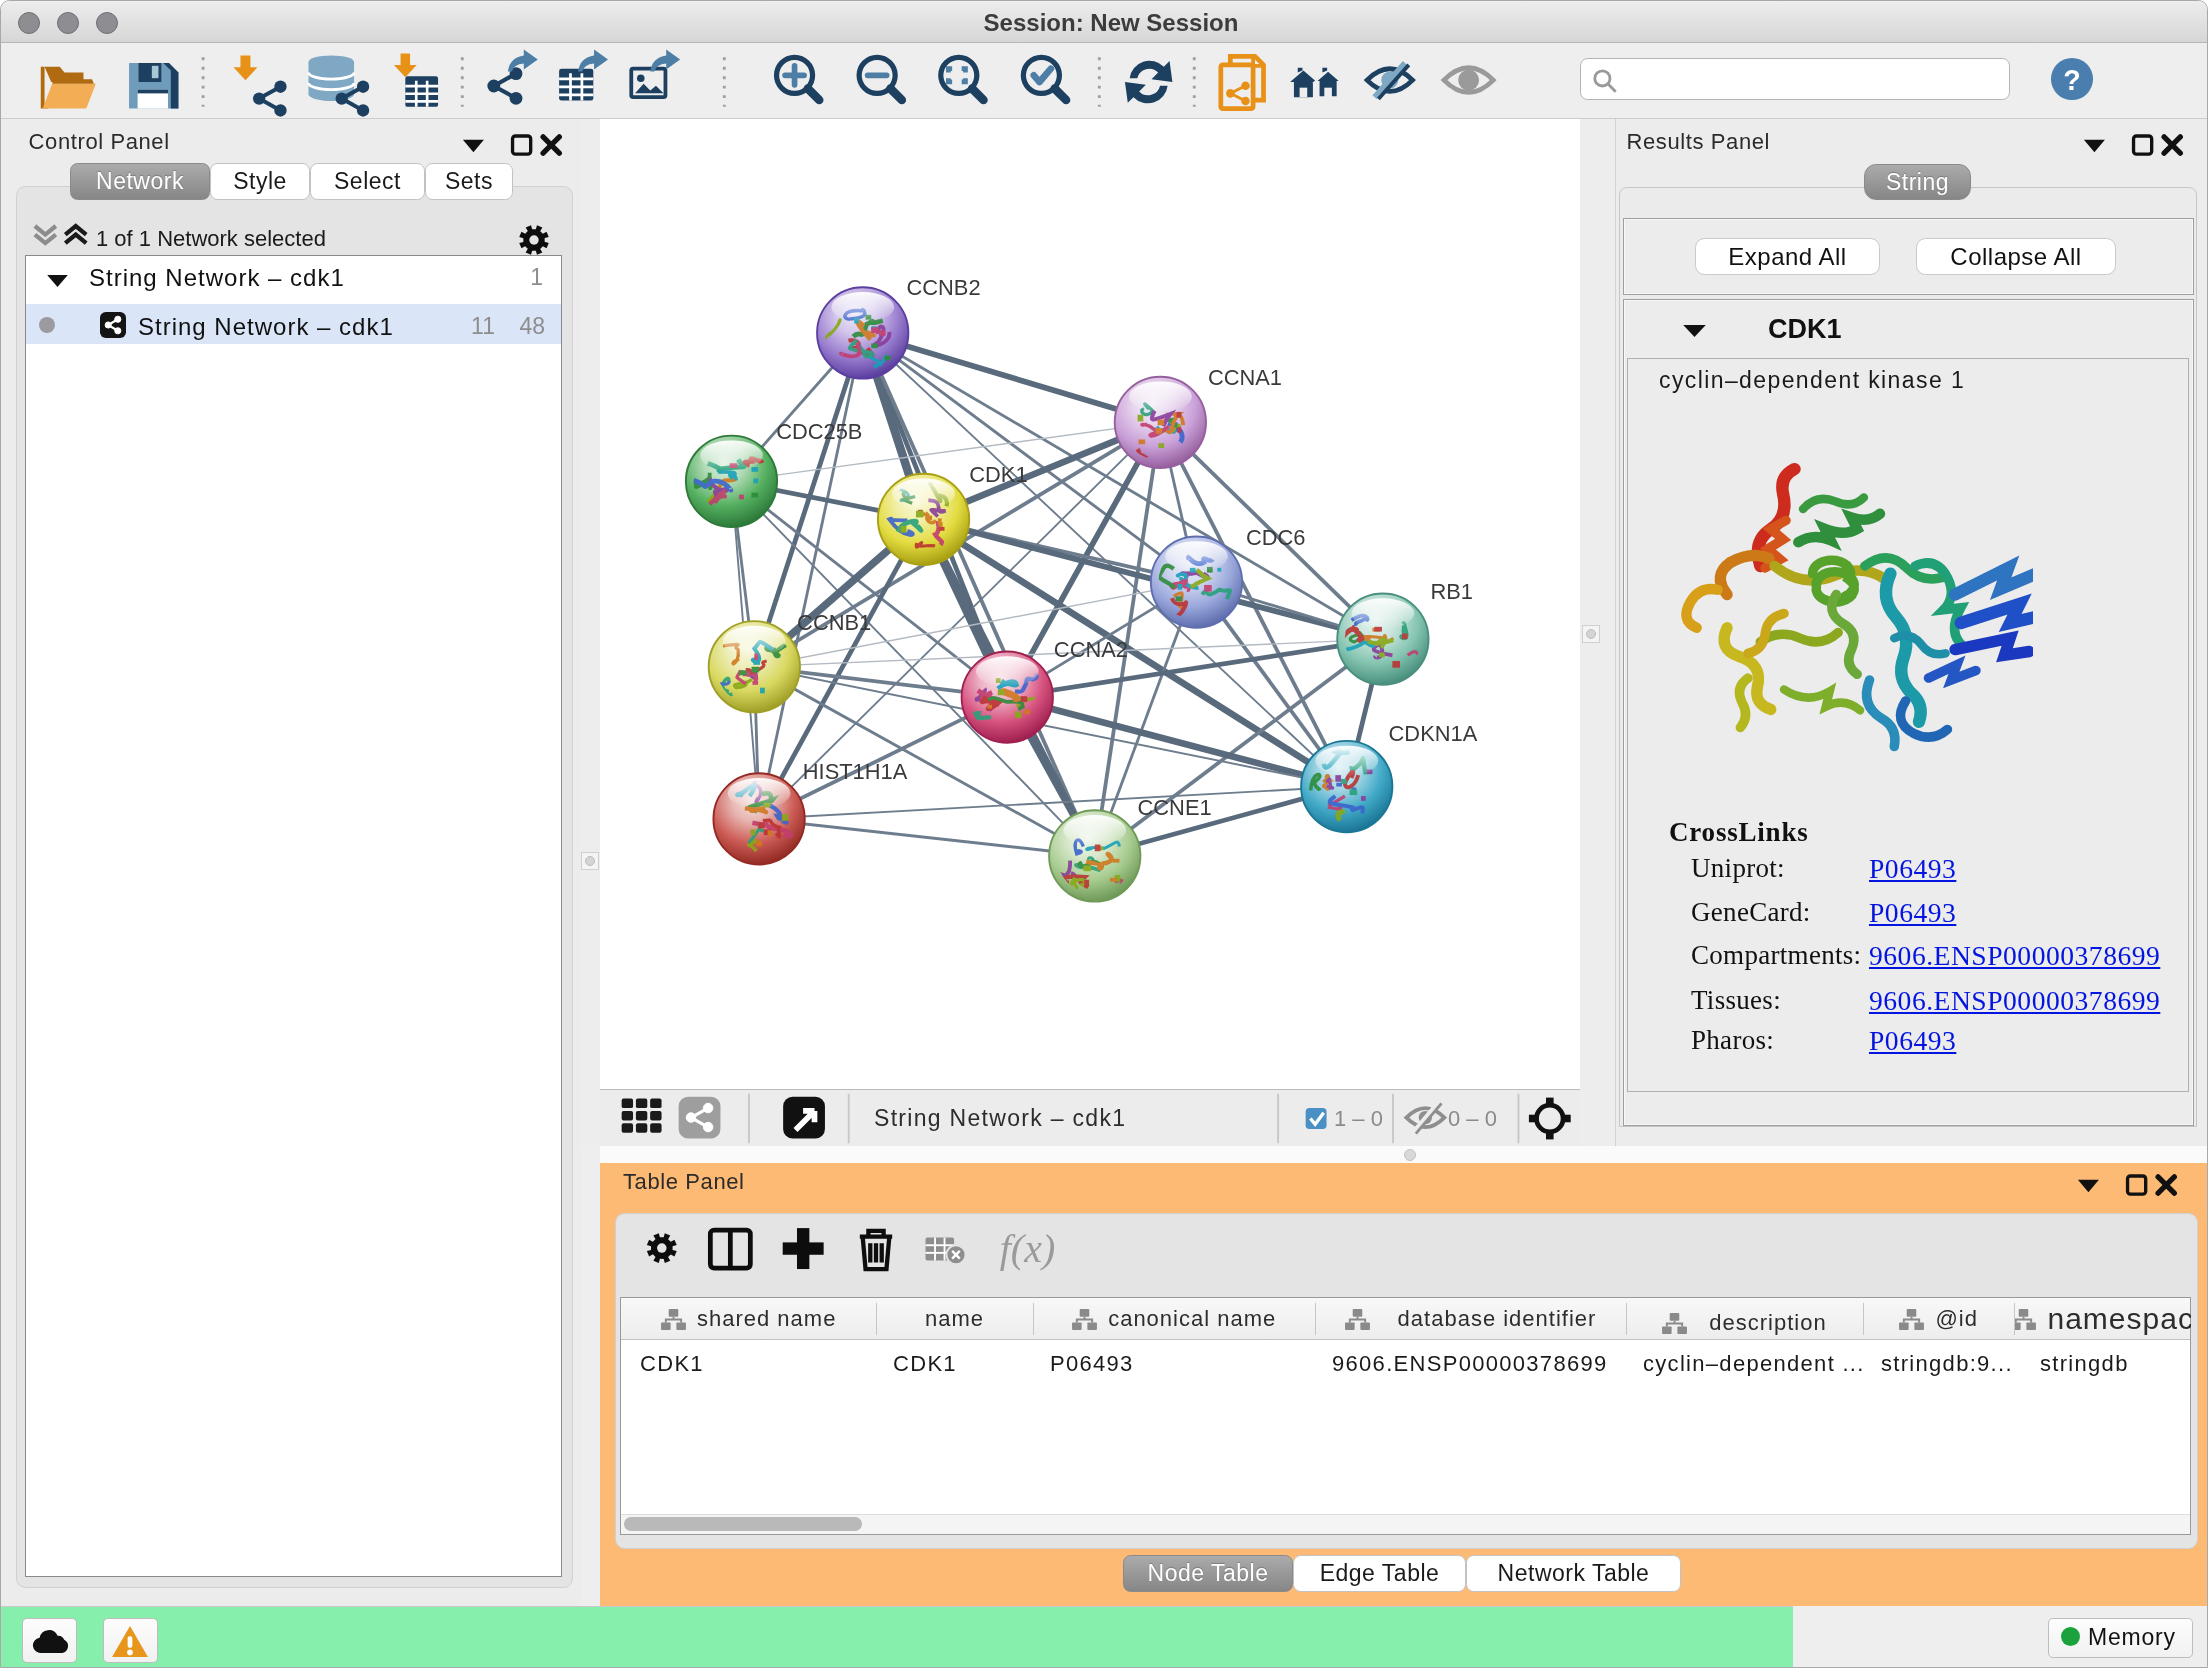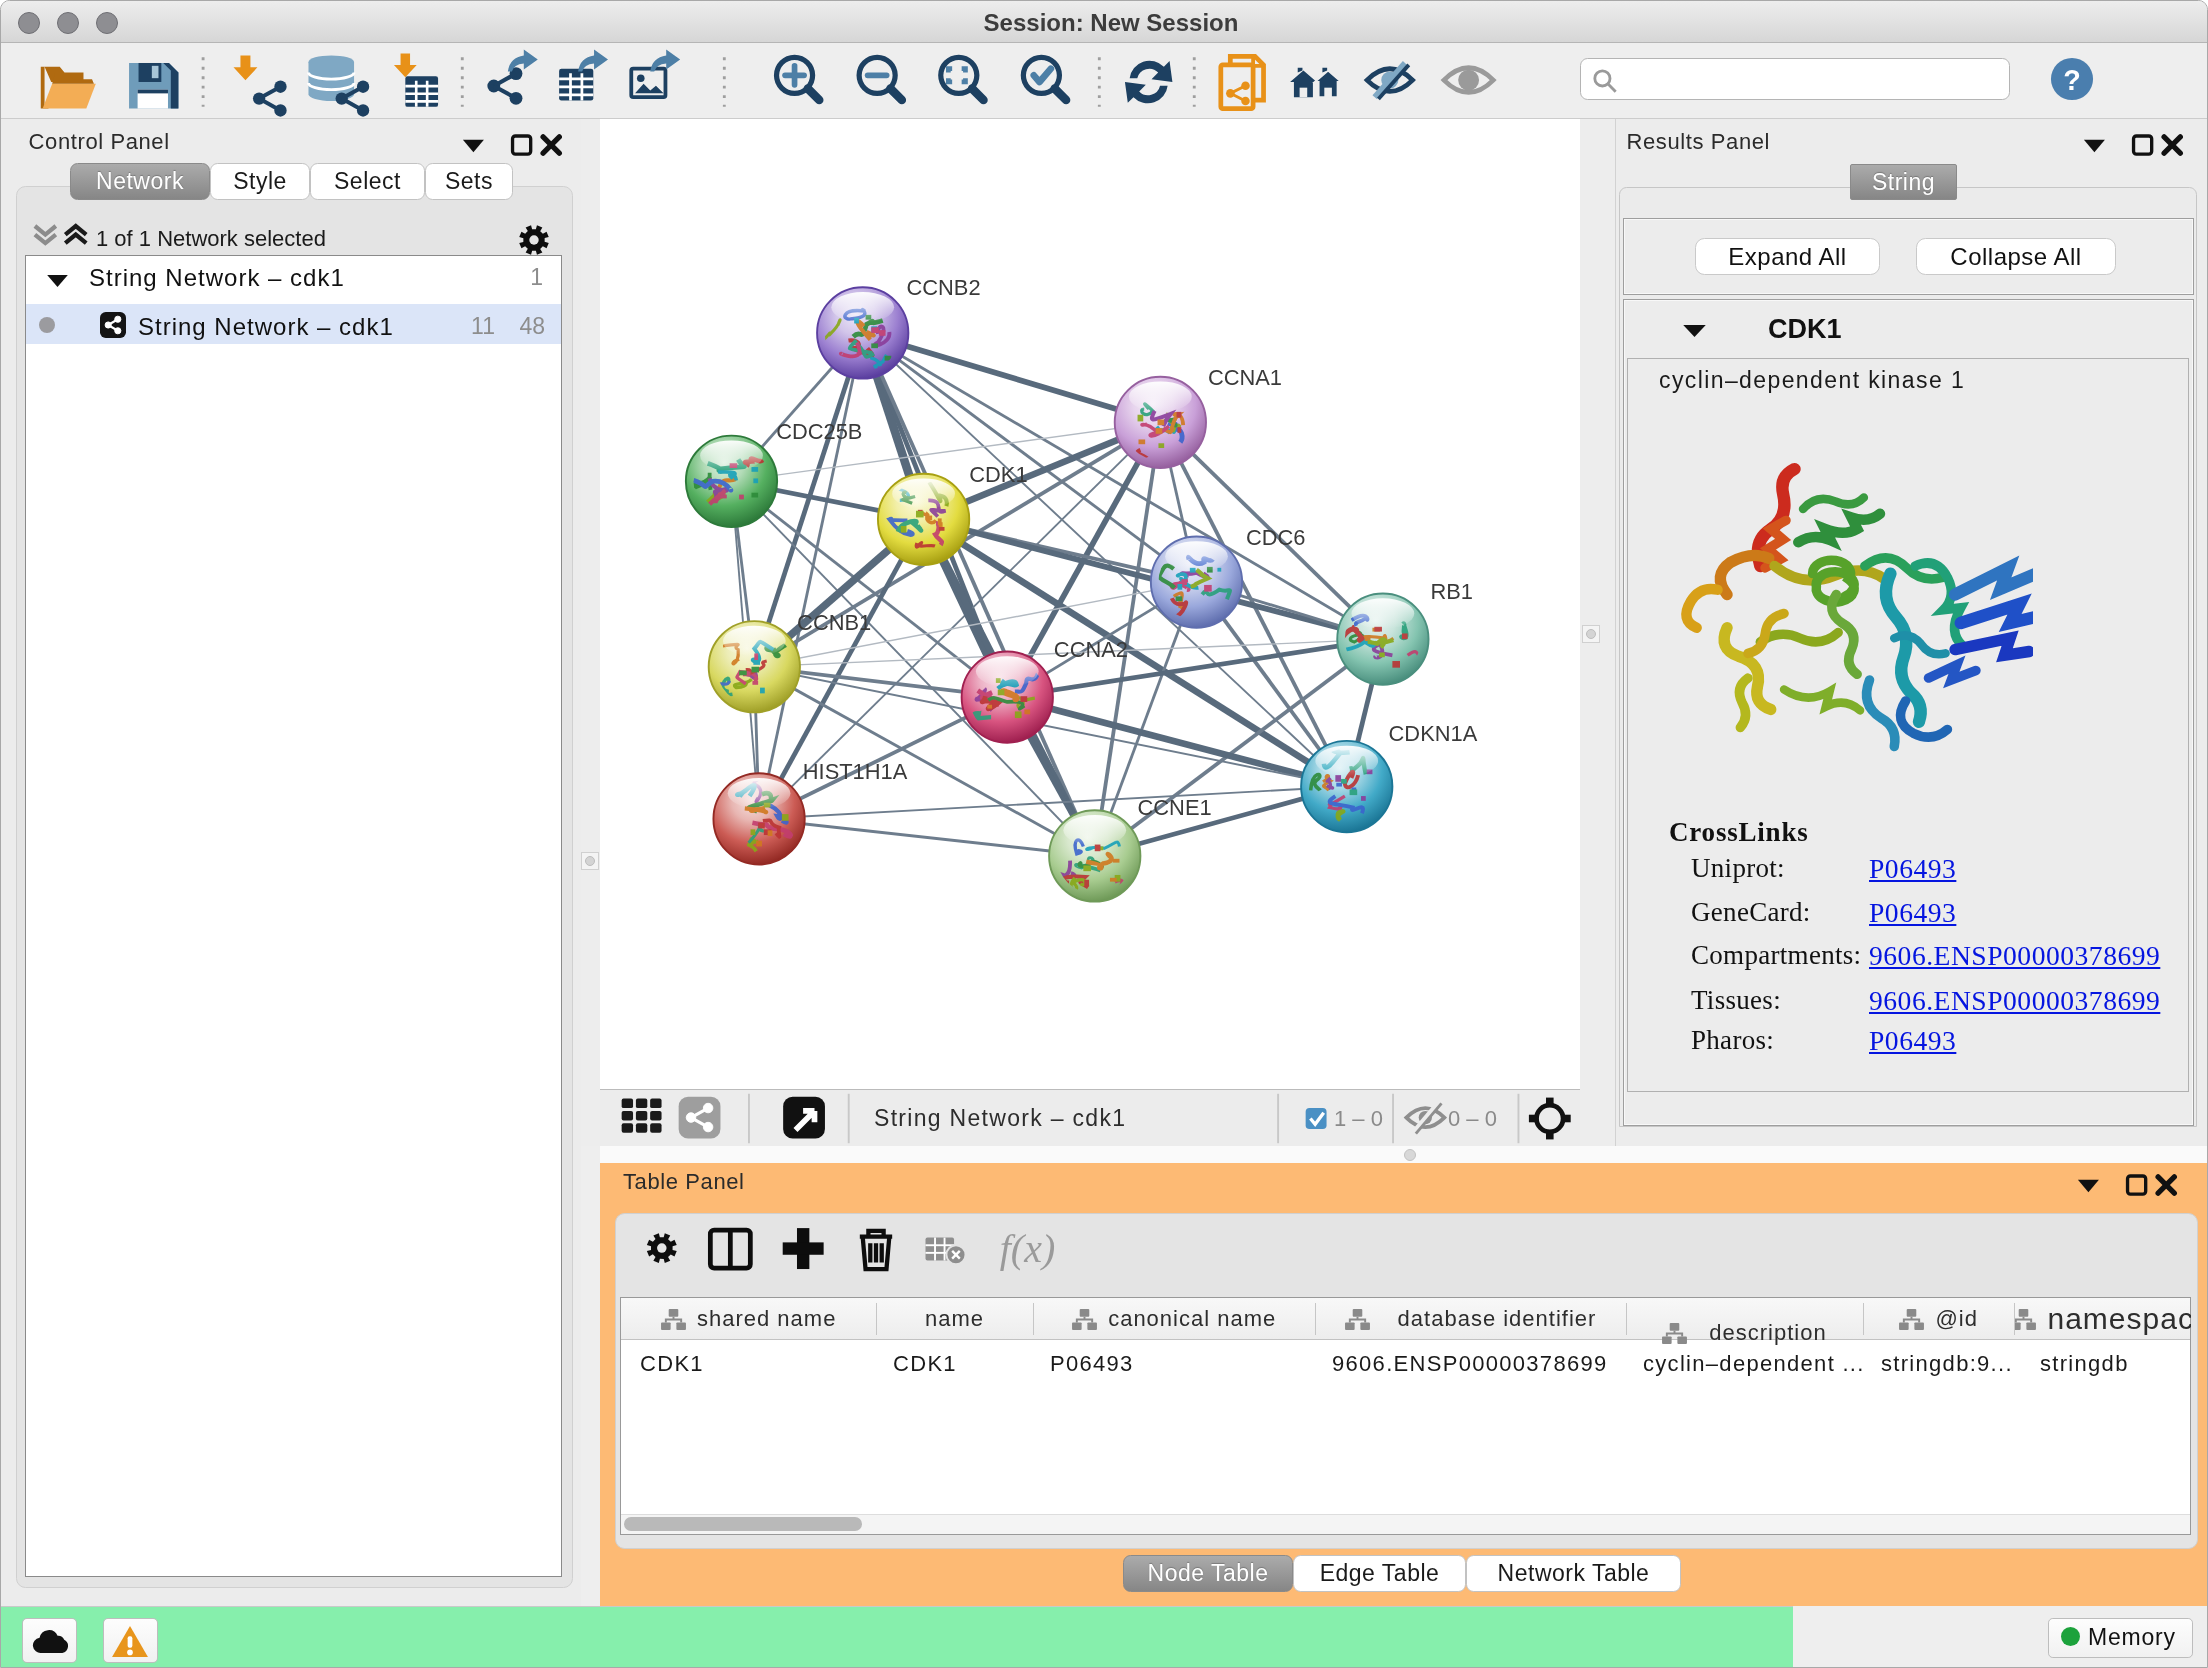--- a/index.html
+++ b/index.html
@@ -731,21 +731,21 @@
 <div class="abs paneltitle" style="left:10.5px;top:9.5px;">Results Panel</div>
 <svg class="abs" style="left:466px;top:15px;" width="105" height="23" viewBox="0 0 110 24">
 <path d="M2,6 h22 l-11,13 z" fill="#111"></path>
 <rect x="54" y="2" width="19" height="19" rx="3" fill="none" stroke="#111" stroke-width="3.5"></rect>
 <g stroke="#111" stroke-width="5.5" stroke-linecap="round">
           <line x1="86" y1="3" x2="103" y2="20"></line>
           <line x1="103" y1="3" x2="86" y2="20"></line>
         </g>
 </svg>
 <div class="abs" style="left:2.9px;top:68px;width:578px;height:940px;background:#ebebeb;border:1px solid #c6c6c6;border-radius:7.6px 7.6px 0 0;"></div>
-<div class="tab sel abs" style="left:234px;top:45px;width:107px;height:36px;line-height:34px;border-radius:2px;">String</div>
+<div class="tab sel abs" style="left:248px;top:45px;width:107px;height:36px;line-height:34px;border-radius:12px;">String</div>
 <div class="abs" style="left:6.7px;top:99px;width:571px;height:77px;background:#ececec;border:1px solid #9e9e9e;box-shadow:inset 0 0 0 1px #f8f8f8;"></div>
 <div class="btn abs" style="left:79px;top:119px;width:185px;height:37px;line-height:35px;">Expand All</div>
 <div class="btn abs" style="left:300px;top:119px;width:200px;height:37px;line-height:35px;">Collapse All</div>
 <div class="abs" style="left:6.7px;top:180px;width:571px;height:827px;background:#ececec;border:1px solid #9e9e9e;box-shadow:inset 0 0 0 1px #f8f8f8;"></div>
 <svg class="abs" style="left:66px;top:204px;" width="25" height="15" viewBox="0 0 26 16">
         <path d="M1,2 h24 l-12,13 z" fill="#111"></path>
       </svg>
 <div class="abs" style="left:152px;top:195px;font-size:27px;font-weight:bold;color:#111;">CDK1</div>
 <div class="abs" style="left:10.5px;top:239px;width:562px;height:734px;background:#ececec;border:1px solid #b0b0b0;"></div>
 <div class="abs" style="left:43px;top:248px;font-size:23px;letter-spacing:1.4px;color:#1a1a1a;">cyclin–dependent kinase 1</div>
@@ -873,21 +873,21 @@
           <g fill="#8a8a8a">
             <rect x="8" y="1" width="10" height="8" rx="1"></rect>
             <rect x="0" y="15" width="10" height="8" rx="1"></rect>
             <rect x="16" y="15" width="10" height="8" rx="1"></rect>
             <path d="M13,9 v3 M5,15 v-3 h16 v3" stroke="#8a8a8a" stroke-width="2" fill="none"></path>
           </g>
         </svg>
         <span style="white-space:nowrap;">database identifier</span>
       </div>
 <div class="abs" style="left:715px;top:140px;width:1px;height:32px;background:#c6c6c6;"></div>
-<div class="abs" style="left:1026px;top:150px;width:237px;height:40px;display:flex;align-items:center;justify-content:center;gap:22px;font-size:22px;letter-spacing:1px;color:#2d2d2d;overflow:hidden;">
+<div class="abs" style="left:1026px;top:140px;width:237px;height:40px;display:flex;align-items:center;justify-content:center;gap:22px;font-size:22px;letter-spacing:1px;color:#2d2d2d;overflow:hidden;">
         <svg width="25" height="23" viewBox="0 0 26 24" style="flex:none;">
           <g fill="#8a8a8a">
             <rect x="8" y="1" width="10" height="8" rx="1"></rect>
             <rect x="0" y="15" width="10" height="8" rx="1"></rect>
             <rect x="16" y="15" width="10" height="8" rx="1"></rect>
             <path d="M13,9 v3 M5,15 v-3 h16 v3" stroke="#8a8a8a" stroke-width="2" fill="none"></path>
           </g>
         </svg>
         <span style="white-space:nowrap;">description</span>
       </div>

